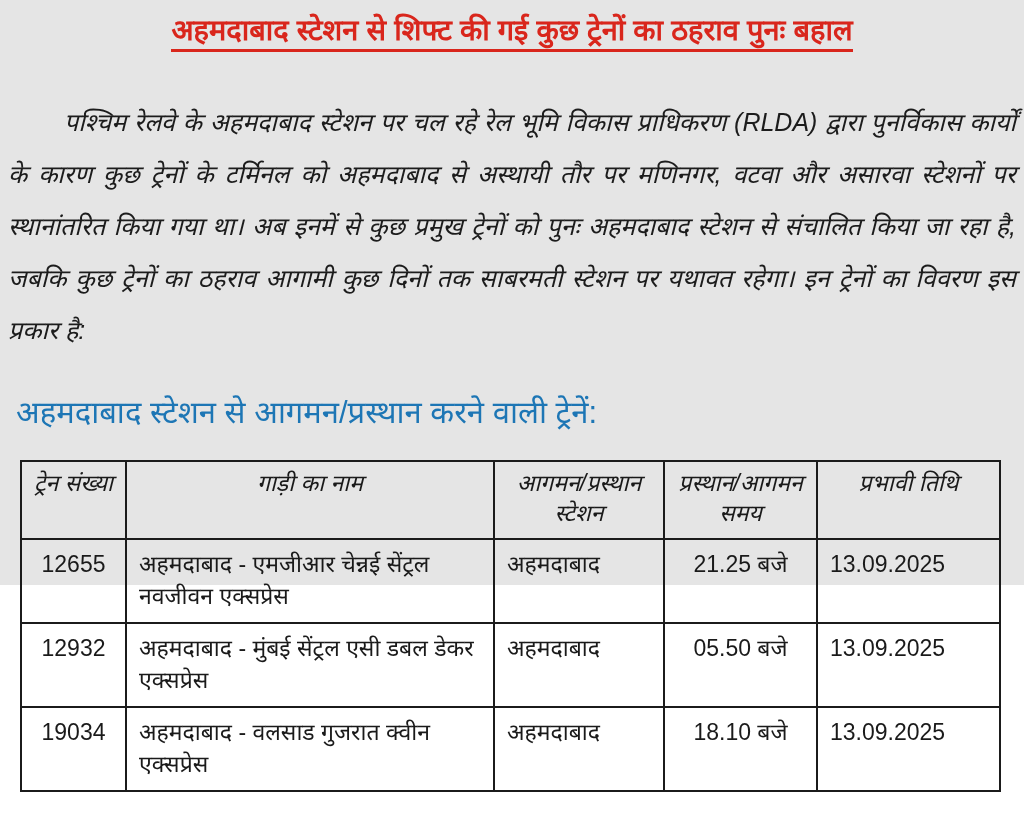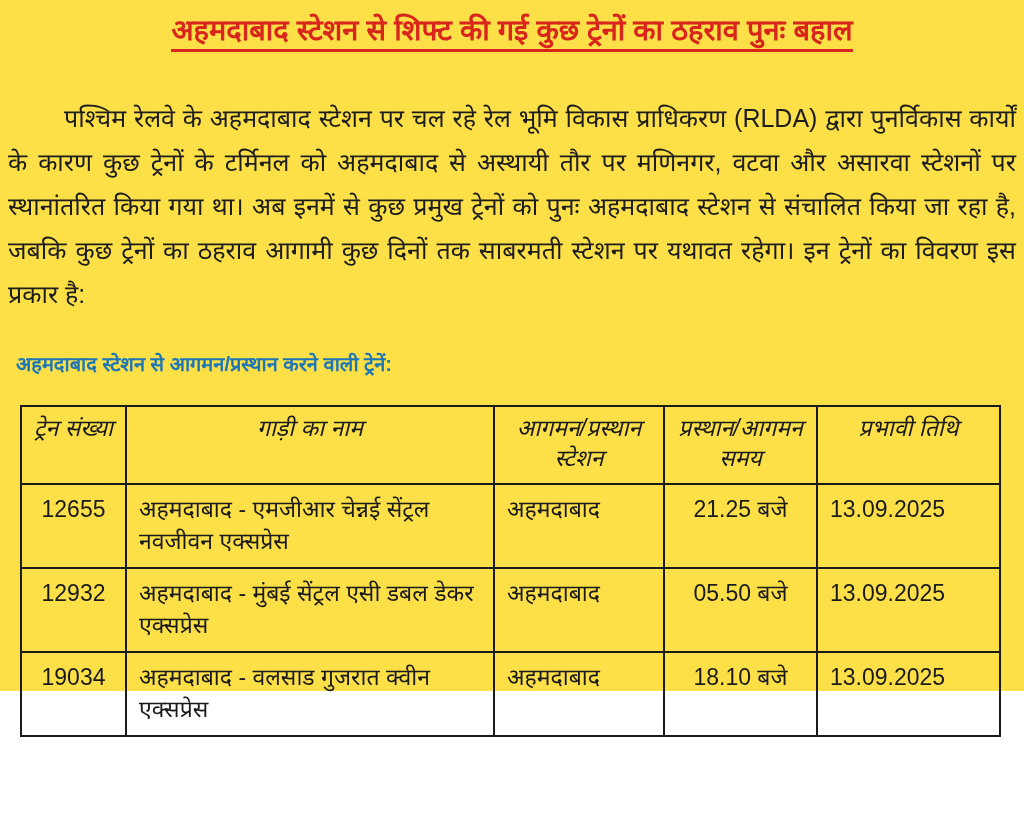--- a/index.html
+++ b/index.html
@@ -10,49 +10,50 @@
   body {
     width: 1024px;
     height: 827px;
     overflow: hidden;
     font-family: "Liberation Sans", "DejaVu Sans", sans-serif;
     color: #1a1a1a;
     -webkit-font-smoothing: antialiased;
   }
   .page {
     width: 1024px;
-    height: 691px;
+    height: 585px;
     box-sizing: border-box;
     padding: 6px 6px 0 6px;
-    background: #fde047;
+    background: #e5e5e5;
   }
   .doc-title {
     text-align: center;
     margin: 6px 0 0 0;
     font-size: 29px;
     font-weight: 700;
     line-height: 1.25;
   }
   .doc-title span {
     color: #d9261c;
     border-bottom: 3px solid #d9261c;
     padding-bottom: 3px;
   }
   .intro {
     margin: 48px 2px 0 2px;
     font-size: 25px;
-    line-height: 44px;
+    line-height: 52px;
     text-align: justify;
     text-indent: 56px;
     color: #1c1c1c;
+    font-style: italic;
   }
   .section-heading {
     margin: 34px 0 0 10px;
-    font-size: 20px;
-    font-weight: 700;
+    font-size: 31px;
+    font-weight: 400;
     color: #1d76b5;
   }
   table.trains {
     margin: 28px 0 0 14px;
     border-collapse: collapse;
     table-layout: fixed;
     width: 979px;
     font-size: 23px;
   }
   table.trains th,

